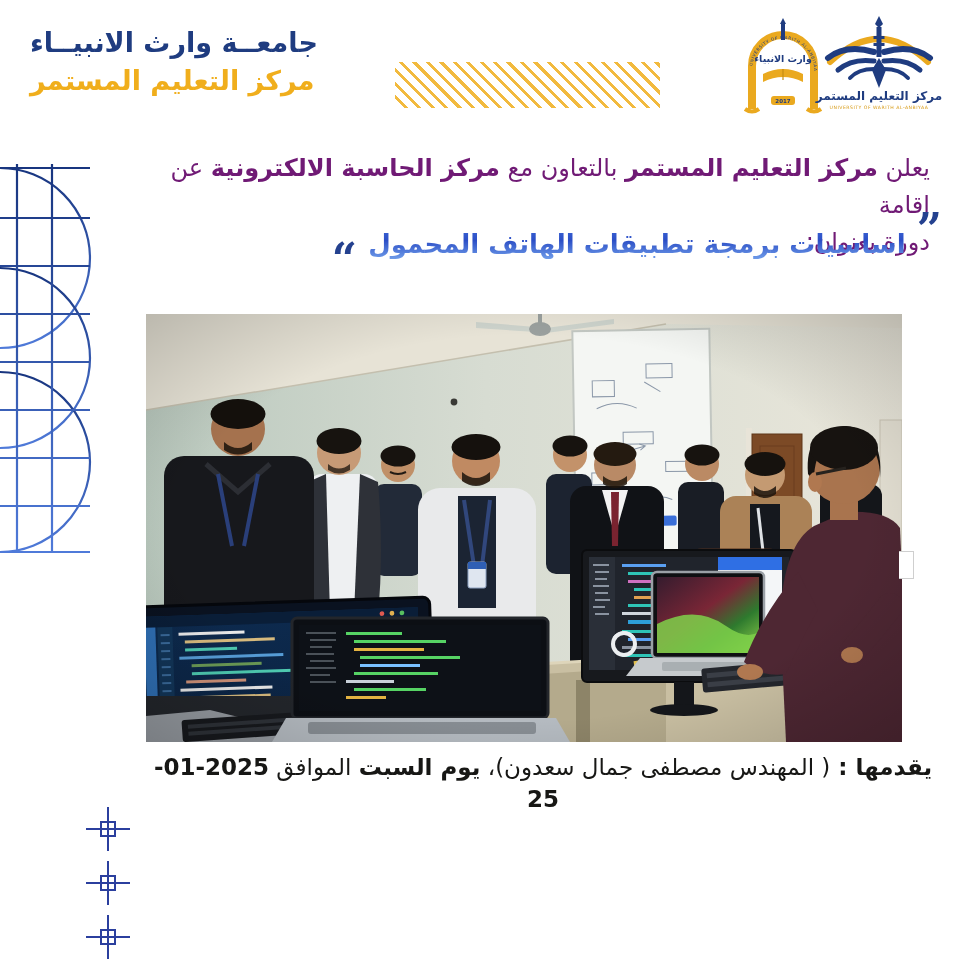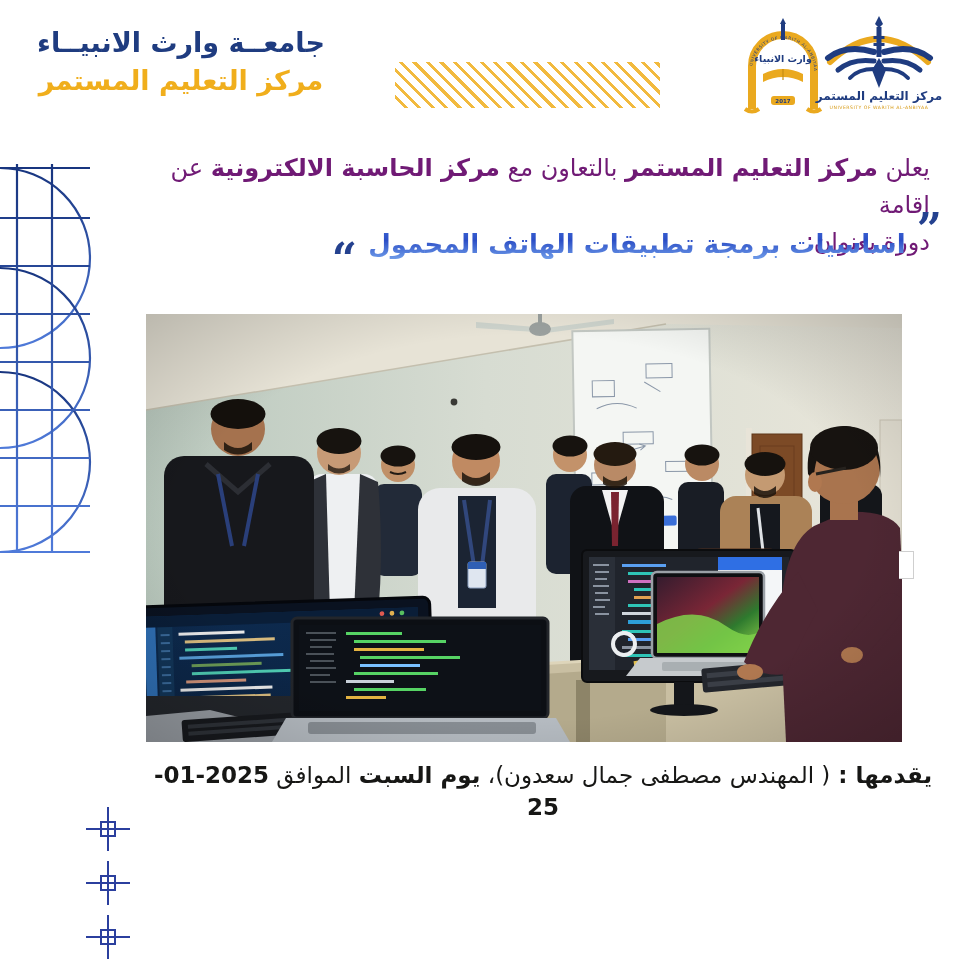--- a/index.html
+++ b/index.html
@@ -1,21 +1,21 @@
 <!DOCTYPE html>
 <html lang="ar"><head>
 <meta charset="utf-8">
 <style>
   html,body{margin:0;padding:0;background:#fff;}
   .poster{position:relative;width:960px;height:960px;background:#ffffff;overflow:hidden;
           font-family:"DejaVu Sans",sans-serif;}
   .abs{position:absolute;}
 
   
-  .brand{left:30px;top:24px;width:302px;text-align:center;direction:rtl;line-height:38px;}
+  .brand{left:30px;top:24px;width:302px;text-align:left;direction:rtl;line-height:38px;}
   .brand .uni{font-size:27px;font-weight:700;color:#1f3c80;}
   .brand .cen{font-size:27px;font-weight:700;color:#f0ae1c;}
 
   
   .hatch{left:395px;top:62px;width:265px;height:46px;
          background:repeating-linear-gradient(45deg,rgba(0,0,0,0) 0 6.5px,#f2ba3e 6.5px 9.5px);}
 
   
   .intro{right:30px;top:150px;width:790px;direction:rtl;text-align:right;
          font-size:24px;line-height:37px;color:#701a75;}
@@ -33,21 +33,21 @@
   .q-close{position:relative;top:22px;}
 
   
   .photo{left:146px;top:314px;width:756px;height:428px;}
   .ghost-box{left:899px;top:551px;width:14px;height:26px;border-top:1px solid #cfcfcf;
              border-right:1px solid #cfcfcf;border-bottom:1px solid #cfcfcf;background:#fff;}
 
   
   .details{left:140px;top:748px;width:806px;direction:rtl;text-align:center;
            font-size:23px;line-height:31.5px;color:#171715;}
-  .details p{margin:12px;}
+  .details p{margin:4px;}
 
   .deco-left{left:0;top:162px;}
   .cross{width:46px;height:46px;}
   .c1{left:85px;top:806px;} .c2{left:85px;top:860px;} .c3{left:85px;top:914px;}
 
   .logo-uni{left:741px;top:10px;}
   .logo-cen{left:810px;top:12px;}
 </style>
 </head>
 <body>

